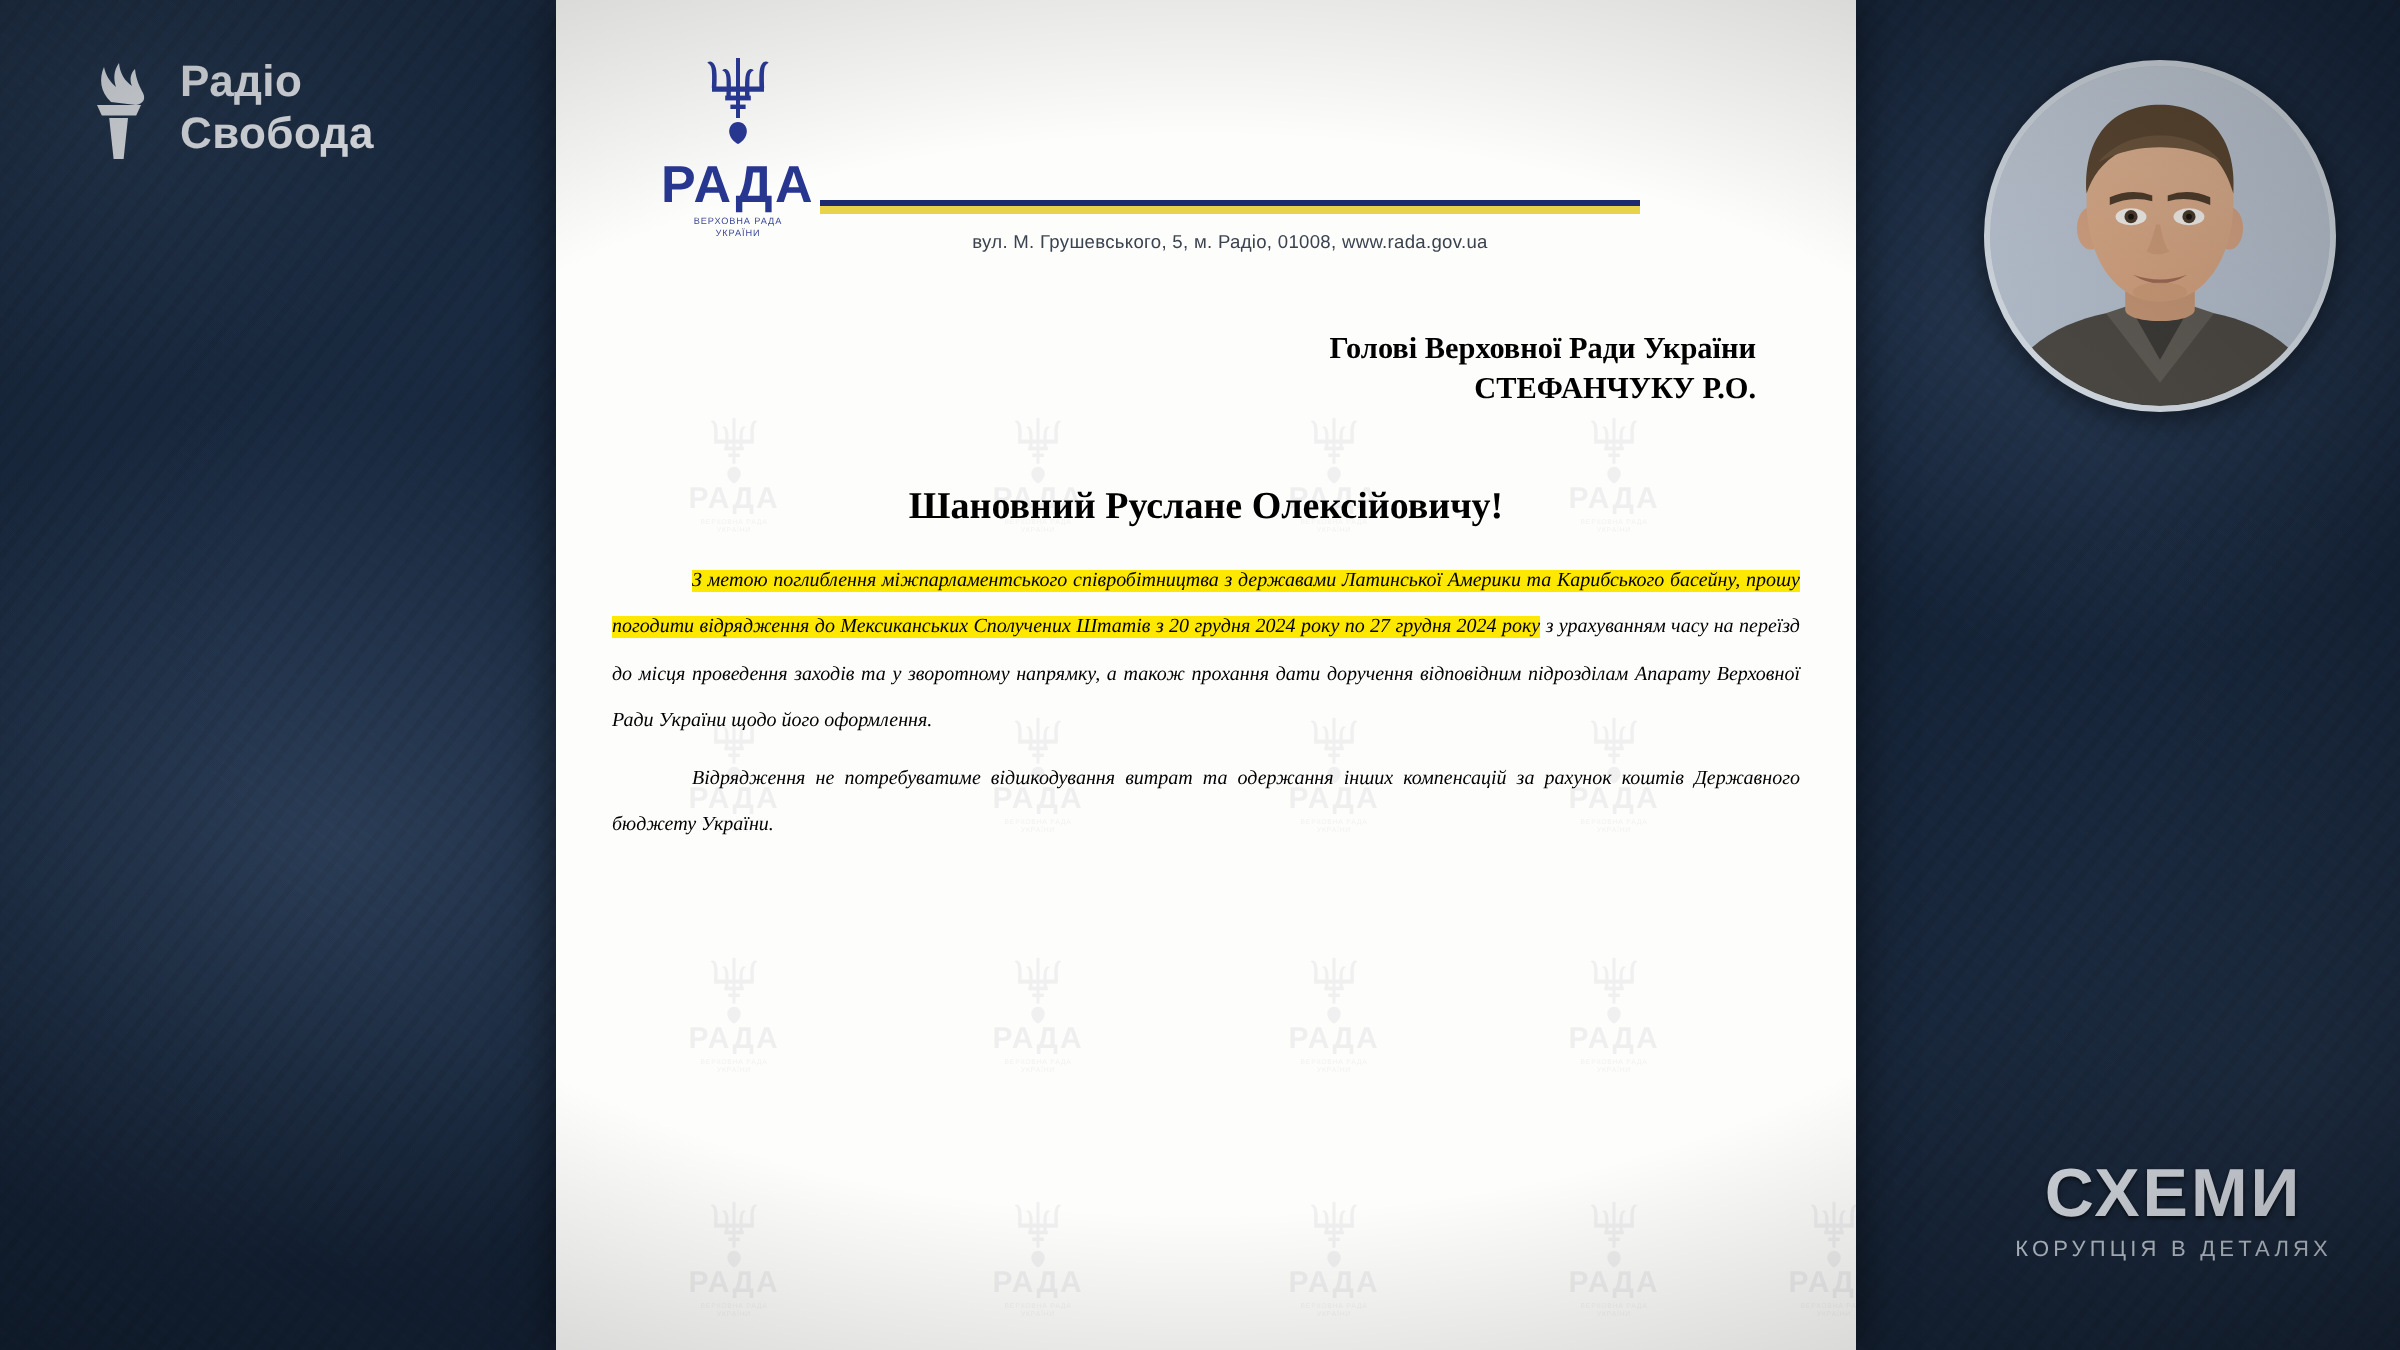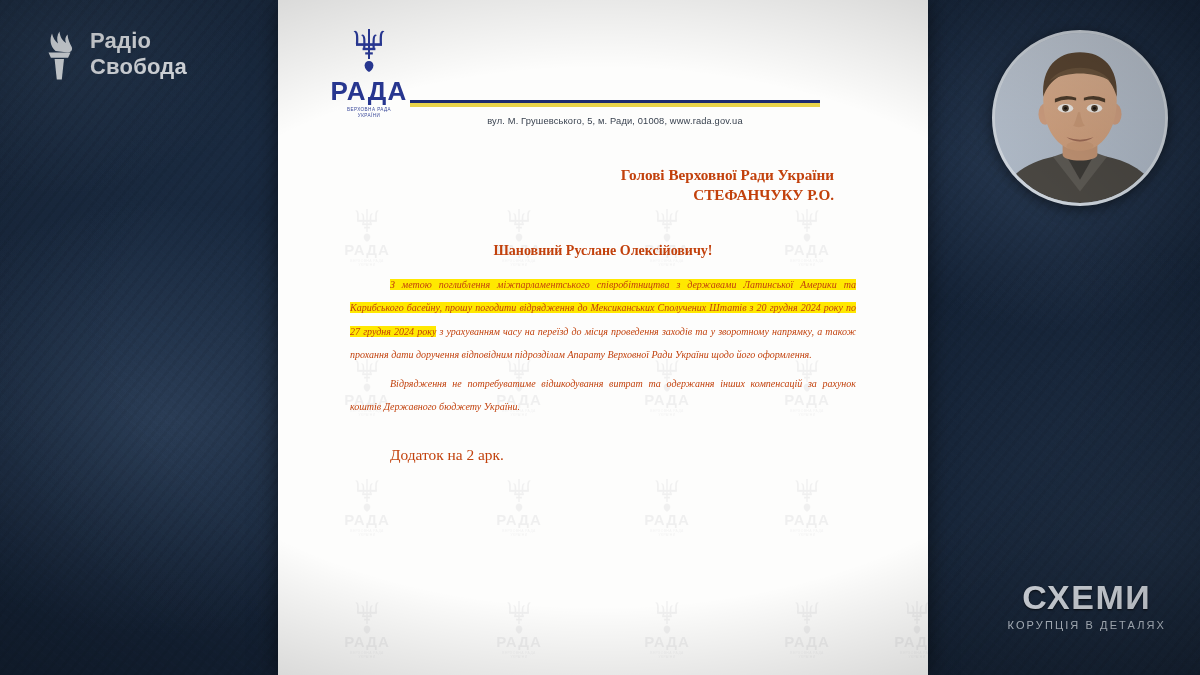--- a/index.html
+++ b/index.html
@@ -127,28 +127,28 @@
   .lh-bar .navy{ height:2.5px; background:#1d2a6e; }
   .lh-bar .gold{ height:4.5px; background:#e9d34a; }
   .lh-addr{
     position:absolute; left:132px; width:410px; top:116px;
     text-align:center;
     font-family:"Liberation Sans", sans-serif;
     font-size:9.3px; color:#3a4350; letter-spacing:.15px;
   }
 
   
-  .body{ padding:0 72px; color:#c2410c; }
+  .body{ padding:0 28px; color:#000000; }
   .addressee{
     text-align:right; padding-right:22px;
     font-weight:bold; font-size:15.2px; line-height:1.32;
     margin-top:25px;
   }
   .salutation{
-    text-align:center; font-weight:bold; font-size:14px;
+    text-align:center; font-weight:bold; font-size:19px;
     margin-top:38px;
   }
   .para{
     font-size:10px; line-height:2.32; text-align:justify;
     margin-top:14px;
     font-style:italic;
   }
   .para.second{ margin-top:6px; }
   .para .ind{ display:inline-block; width:40px; }
   .hl{ background:#ffe800; }
@@ -571,36 +571,35 @@
           <div>УКРАЇНИ</div>
         </div>
       </div>
 
 
       <div class="lh-bar">
         <div class="navy"></div>
         <div class="gold"></div>
       </div>
 
-      <div class="lh-addr">вул. М. Грушевського, 5, м. Ради, 01008,  www.rada.gov.ua</div>
+      <div class="lh-addr">вул. М. Грушевського, 5, м. Радіо, 01008,  www.rada.gov.ua</div>
     </div>
 
     <div class="body">
 
       <div class="addressee">
         <div>Голові Верховної Ради України</div>
         <div>СТЕФАНЧУКУ Р.О.</div>
       </div>
 
       <div class="salutation">Шановний Руслане Олексійовичу!</div>
 
       <div class="para"><span class="ind"></span><span class="hl">З метою поглиблення міжпарламентського співробітництва з державами Латинської Америки та Карибського басейну, прошу погодити відрядження до Мексиканських Сполучених Штатів з 20 грудня 2024 року по 27 грудня 2024 року</span><span> з урахуванням часу на переїзд до місця проведення заходів та у зворотному напрямку, а також прохання дати доручення відповідним підрозділам Апарату Верховної Ради України щодо його оформлення.</span></div>
 
       <div class="para second"><span class="ind"></span><span>Відрядження не потребуватиме відшкодування витрат та одержання інших компенсацій за рахунок коштів Державного бюджету України.</span></div>
 
-      <div class="attach">Додаток на 2 арк.</div>
 
 
     </div>
   </div>
 </div>
 
 <div class="vignette"></div>
 
 </body></html>

